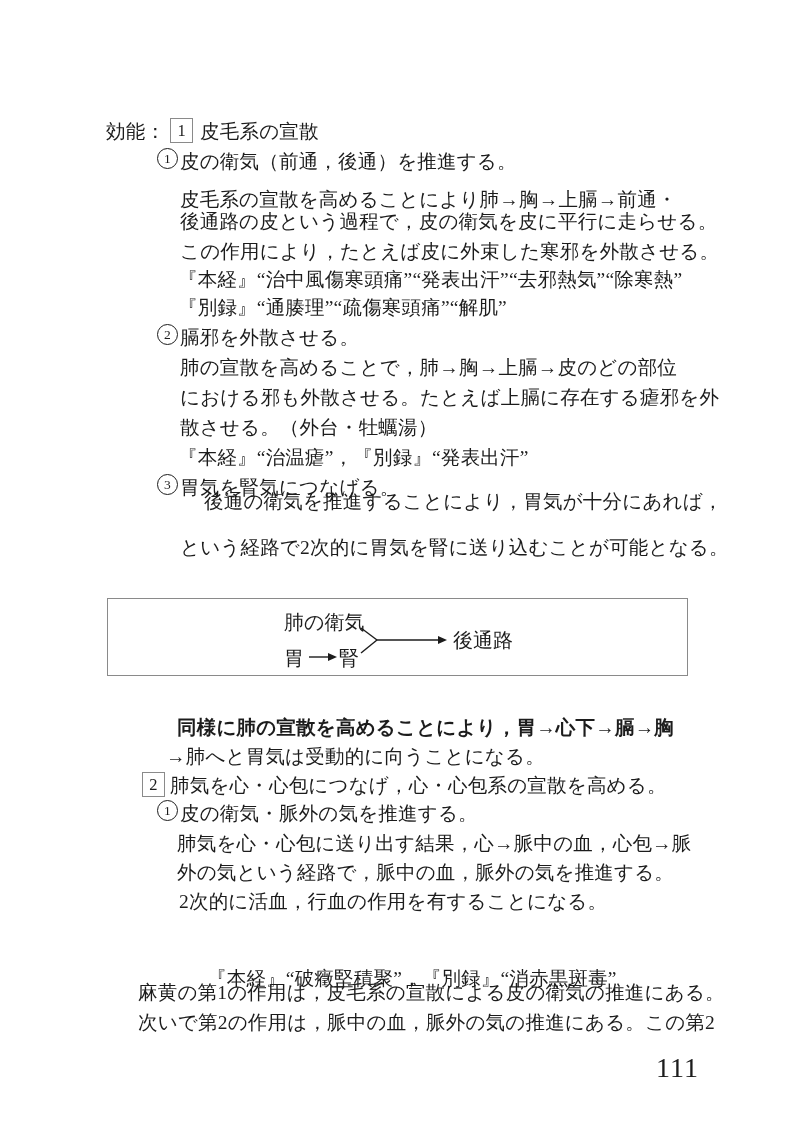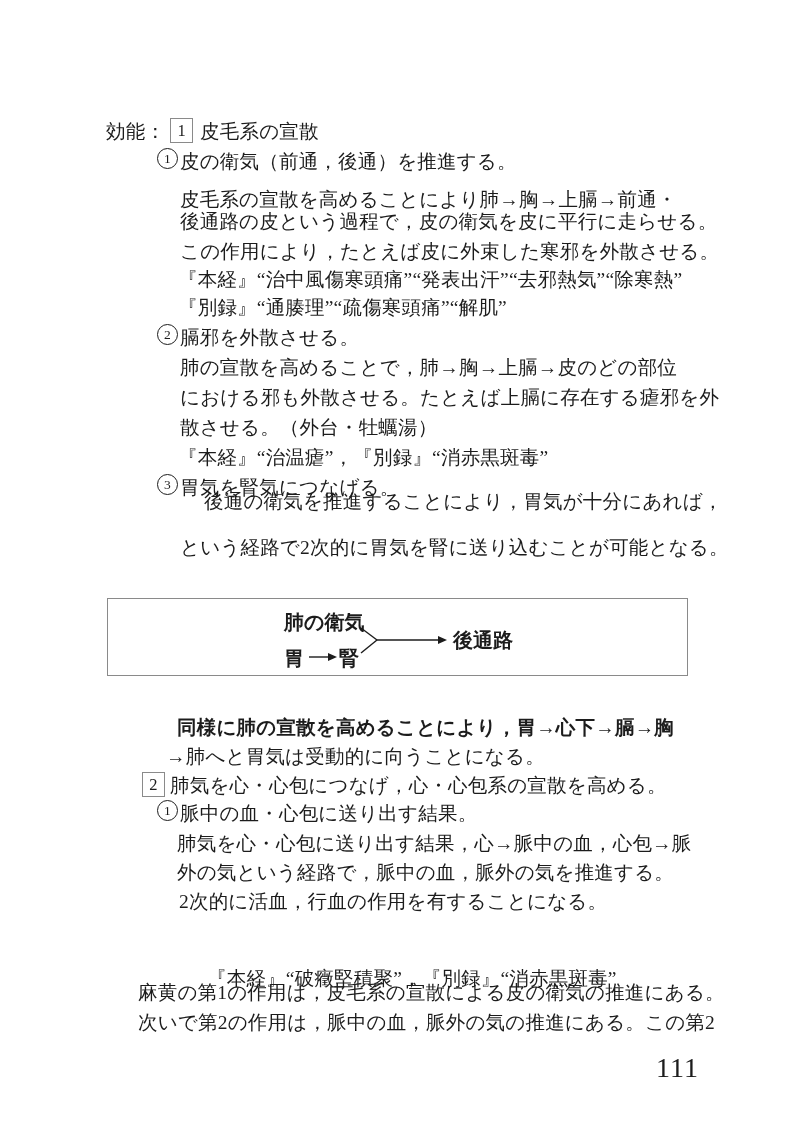--- a/index.html
+++ b/index.html
@@ -43,21 +43,20 @@
   }
   .gap-sm { margin-right:5px; }
   .gap-md { margin-right:7px; }
   .diagram-box {
     position:absolute;
     left:107px; top:598px;
     width:581px; height:78px;
     border:1.5px solid #8a8a8a;
     box-sizing:border-box;
     background:#fff;
-    font-weight:bold;
   }
   .diagram-box svg { display:block; }
   .diagram-box text {
     font-family:"Liberation Serif","DejaVu Serif",serif;
     font-size:20px;
     fill:#1c1c1c;
   }
   .pagenum {
     position:absolute;
     left:656px; top:1052px;
@@ -86,21 +85,21 @@
   <div class="tl" style="left:178px; top:266px;">『本経』“治中風傷寒頭痛”“発表出汗”“去邪熱気”“除寒熱”</div>
   <div class="tl" style="left:178px; top:294px;">『別録』“通腠理”“疏傷寒頭痛”“解肌”</div>
 
   <div class="tl flexline" style="left:157px; top:324px;">
     <span class="circ">2</span>
     <span>膈邪を外散させる。</span>
   </div>
   <div class="tl" style="left:180px; top:354px;">肺の宣散を高めることで，肺→胸→上膈→皮のどの部位</div>
   <div class="tl" style="left:180px; top:384px;">における邪も外散させる。たとえば上膈に存在する瘧邪を外</div>
   <div class="tl" style="left:180px; top:414px;">散させる。（外台・牡蠣湯）</div>
-  <div class="tl" style="left:178px; top:444px;">『本経』“治温瘧”，『別録』“消赤黒斑毒”</div>
+  <div class="tl" style="left:178px; top:444px;">『本経』“治温瘧”，『別録』“発表出汗”</div>
 
   <div class="tl flexline" style="left:157px; top:474px;">
     <span class="circ">3</span>
     <span>胃気を腎気につなげる。</span>
   </div>
   <div class="tl" style="left:180px; top:488px;margin-left:24px;">後通の衛気を推進することにより，胃気が十分にあれば，</div>
   <div class="tl" style="left:180px; top:534px;">という経路で2次的に胃気を腎に送り込むことが可能となる。</div>
 
   <div class="diagram-box">
     <svg width="578" height="75" viewBox="0 0 578 75">
@@ -120,21 +119,21 @@
   <div class="tl" style="left:177px; top:714px;font-weight:bold;">同様に肺の宣散を高めることにより，胃→心下→膈→胸</div>
   <div class="tl" style="left:166px; top:743px;">→肺へと胃気は受動的に向うことになる。</div>
 
   <div class="tl flexline" style="left:142px; top:772px;">
     <span class="boxn gap-sm">2</span>
     <span>肺気を心・心包につなげ，心・心包系の宣散を高める。</span>
   </div>
 
   <div class="tl flexline" style="left:157px; top:800px;">
     <span class="circ">1</span>
-    <span>脈中の血・心包に送り出す結果。</span>
+    <span>皮の衛気・脈外の気を推進する。</span>
   </div>
   <div class="tl" style="left:177px; top:830px;">肺気を心・心包に送り出す結果，心→脈中の血，心包→脈</div>
   <div class="tl" style="left:177px; top:859px;">外の気という経路で，脈中の血，脈外の気を推進する。</div>
   <div class="tl" style="left:179px; top:888px;">2次的に活血，行血の作用を有することになる。</div>
   <div class="tl" style="left:175px; top:965px;margin-left:32px;">『本経』“破癥堅積聚”，『別録』“消赤黒斑毒”</div>
 
   <div class="tl" style="left:138px; top:979px;">麻黄の第1の作用は，皮毛系の宣散による皮の衛気の推進にある。</div>
   <div class="tl" style="left:138px; top:1009px;">次いで第2の作用は，脈中の血，脈外の気の推進にある。この第2</div>
 
   <div class="pagenum">111</div>

